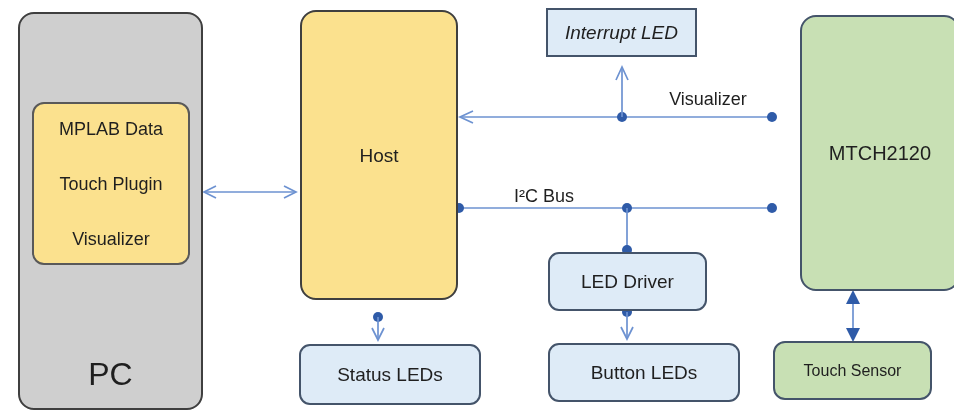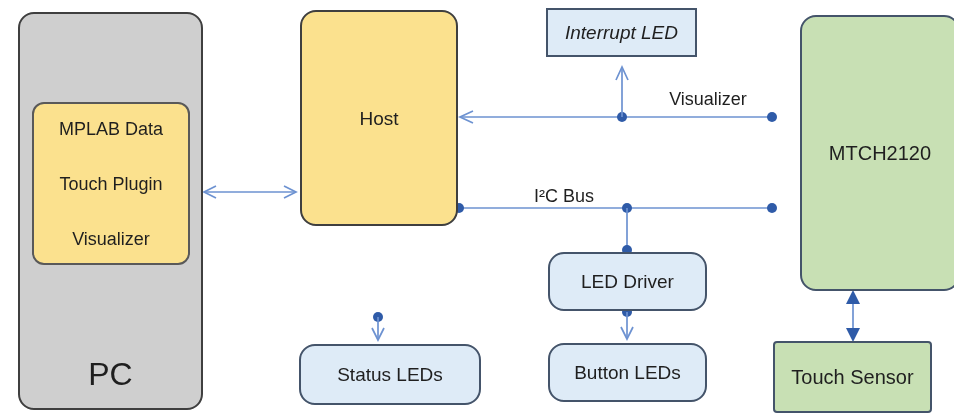--- a/index.html
+++ b/index.html
@@ -50,61 +50,61 @@
   .node-mplab{
     left:32px; top:102px; width:158px; height:163px;
     background:var(--yellow-fill);
     border:2px solid var(--inner-border);
     border-radius:12px;
     font-size:18px;
     line-height:24px;
     gap:31px;
   }
   .node-host{
-    left:300px; top:10px; width:158px; height:216px;
+    left:300px; top:10px; width:158px; height:290px;
     background:var(--yellow-fill);
     border:2px solid var(--dark-border);
     border-radius:16px;
     font-size:19px;
     line-height:25px;
   }
   .node-mtch{
     left:800px; top:15px; width:160px; height:276px;
     background:var(--green-fill);
     border:2px solid var(--slate-border);
     border-radius:16px;
     font-size:20px;
   }
   .node-blue{
     background:var(--blue-fill);
     border:2px solid var(--slate-border);
-    border-radius:16px;
+    border-radius:11px;
     font-size:19px;
   }
   .node-interrupt-led{ left:546px; top:8px;  width:151px; height:49px; border-radius:0;font-style:italic;}
   .node-status-leds{  left:299px; top:344px; width:182px; height:61px;}
   .node-led-driver{   left:548px; top:252px; width:159px; height:59px;}
-  .node-button-leds{  left:548px; top:343px; width:159px; height:59px;}
+  .node-button-leds{  left:548px; top:343px; width:192px; height:59px;}
   .node-touch{
-    left:773px; top:341px; width:159px; height:72px;
+    left:773px; top:341px; width:159px; height:59px;
     background:var(--green-fill);
     border:2px solid var(--slate-border);
-    border-radius:4px;
-    font-size:20px;
+    border-radius:12px;
+    font-size:16px;
   }
   .edge-label{
     position:absolute;
     text-align:center;
     font-size:18px;
     line-height:21px;
     color:var(--text);
   }
   .label-usb-cdc{ left:218px; top:168px; width:64px; font-size:19px;}
   .label-interrupt{ left:664px; top:89px; width:88px;}
-  .label-i2c{ left:524px; top:186px; width:80px;}
+  .label-i2c{ left:504px; top:186px; width:80px;}
   svg.wires{
     position:absolute;
     left:0; top:0;
     width:954px; height:418px;
     pointer-events:none;
   }
   svg.wires .wire{
     stroke:var(--line-blue);
     stroke-width:1.7;
     fill:none;

